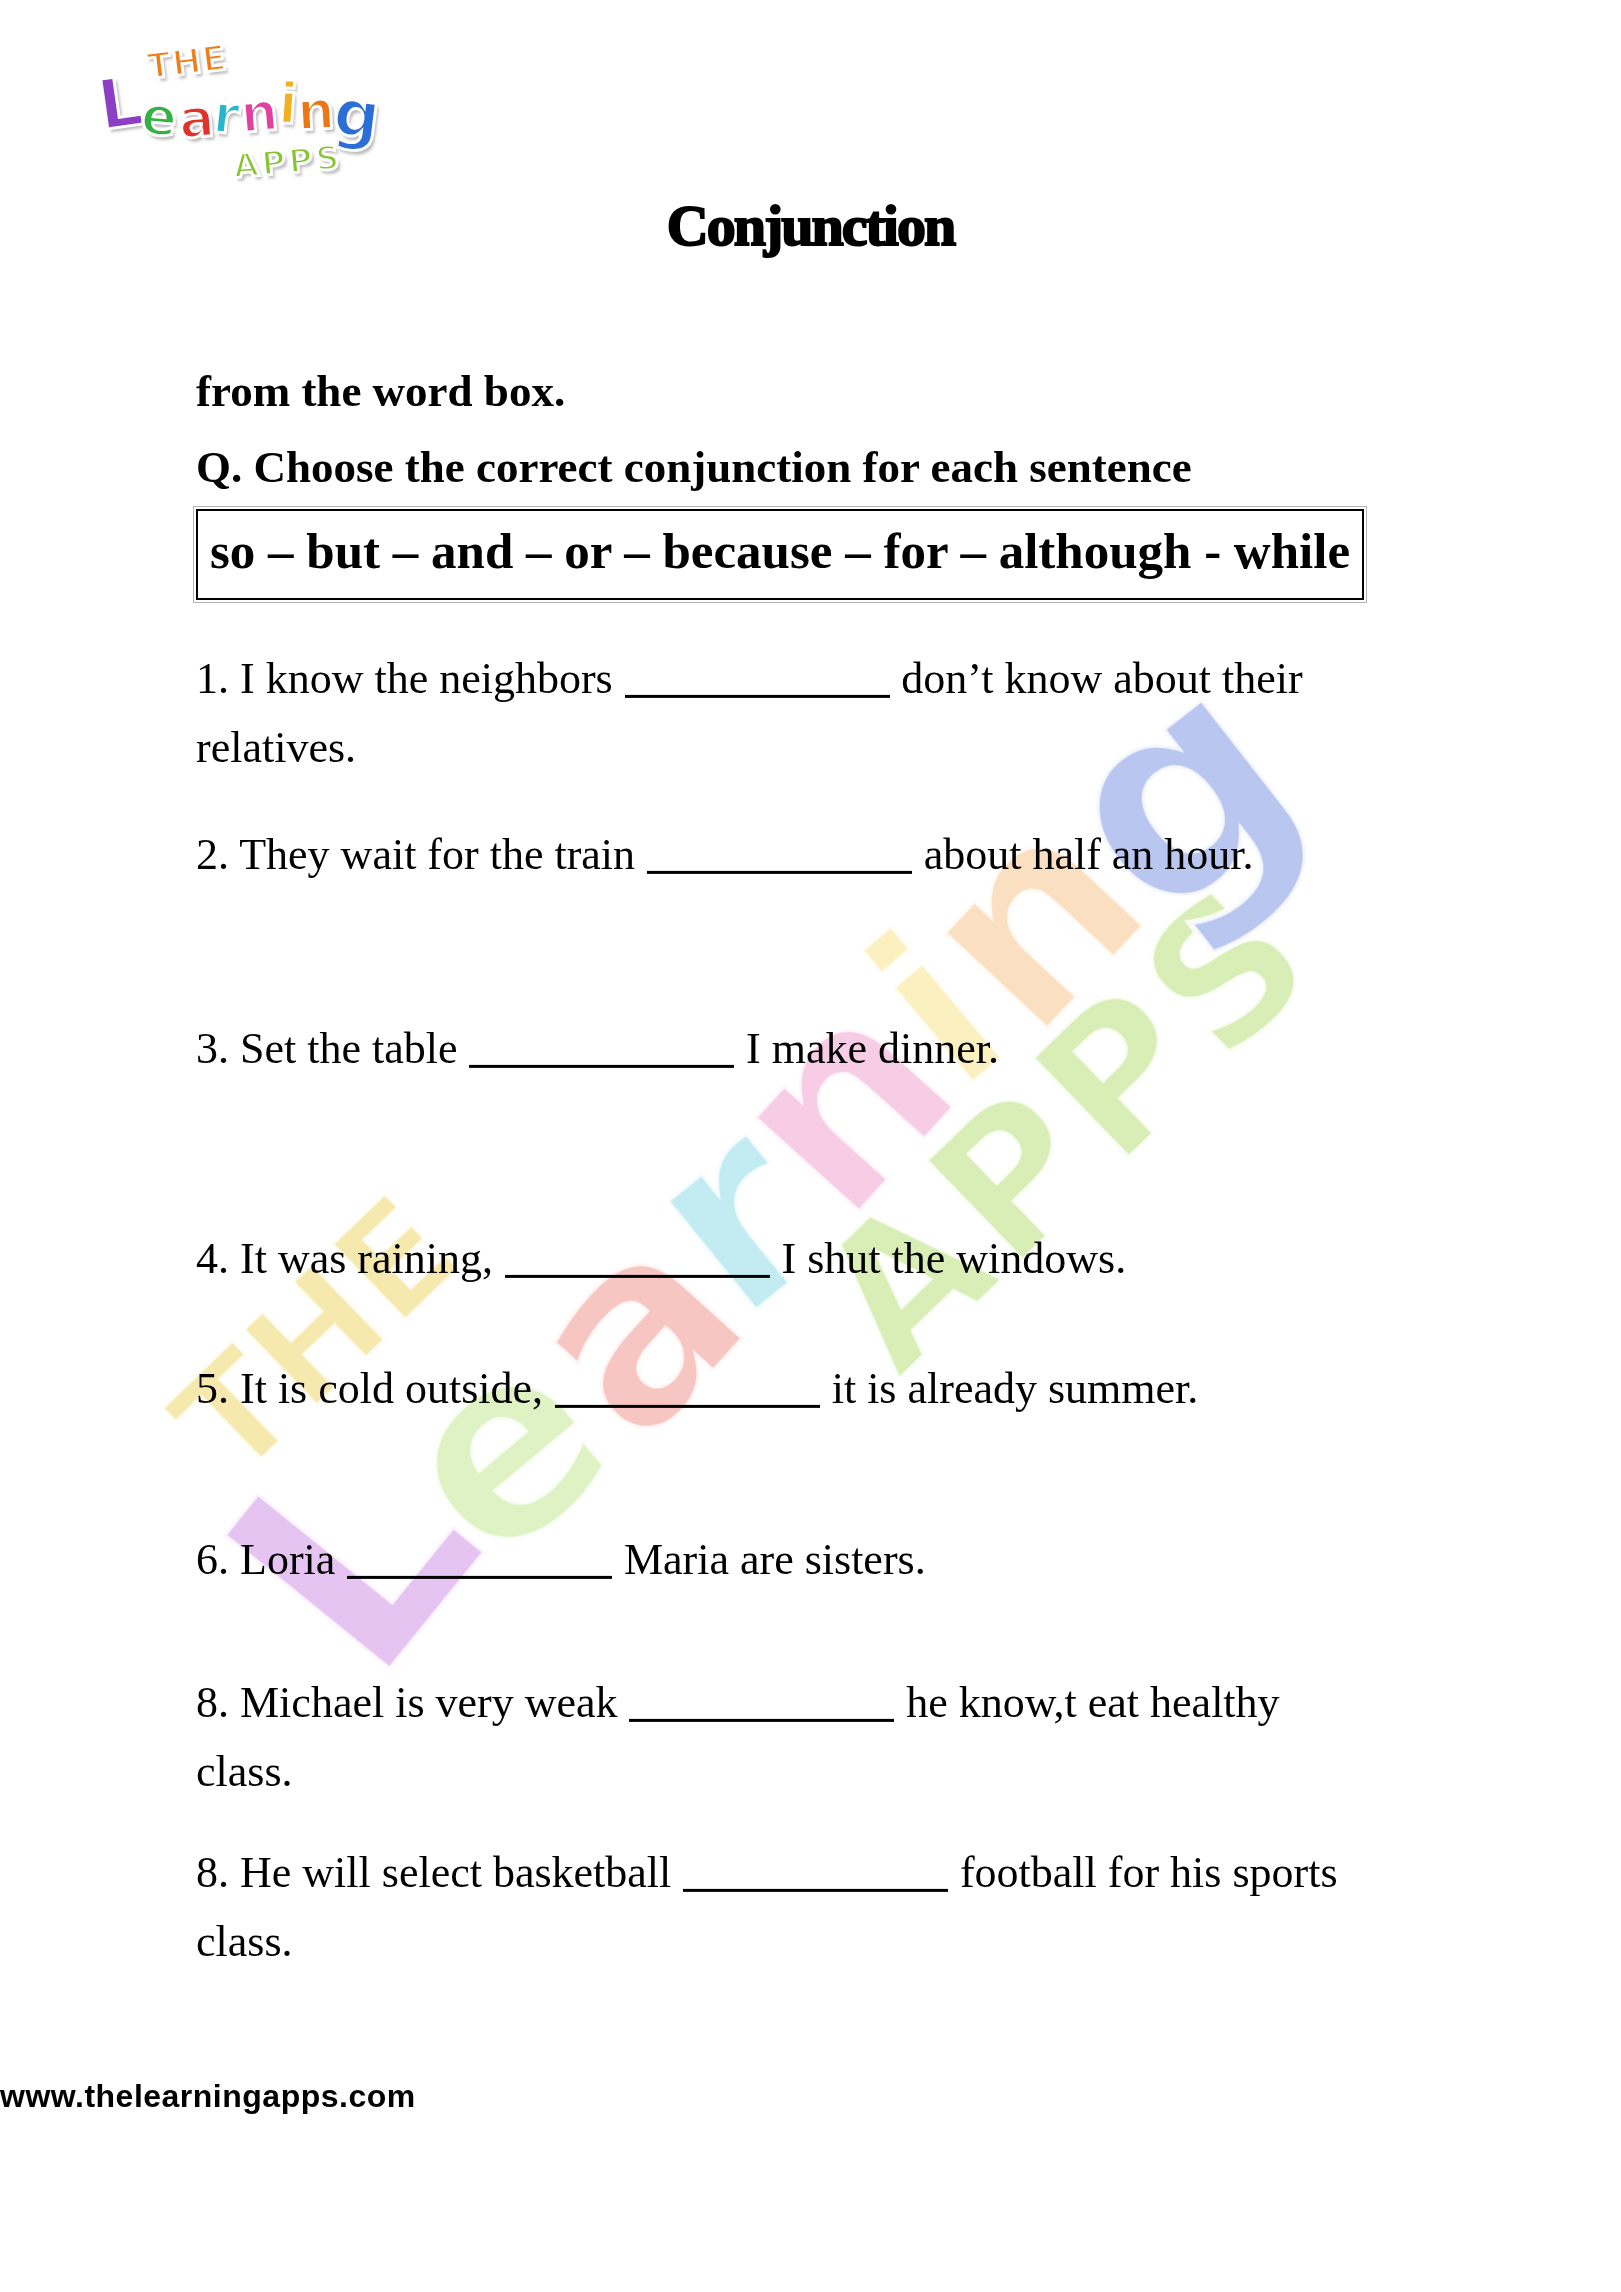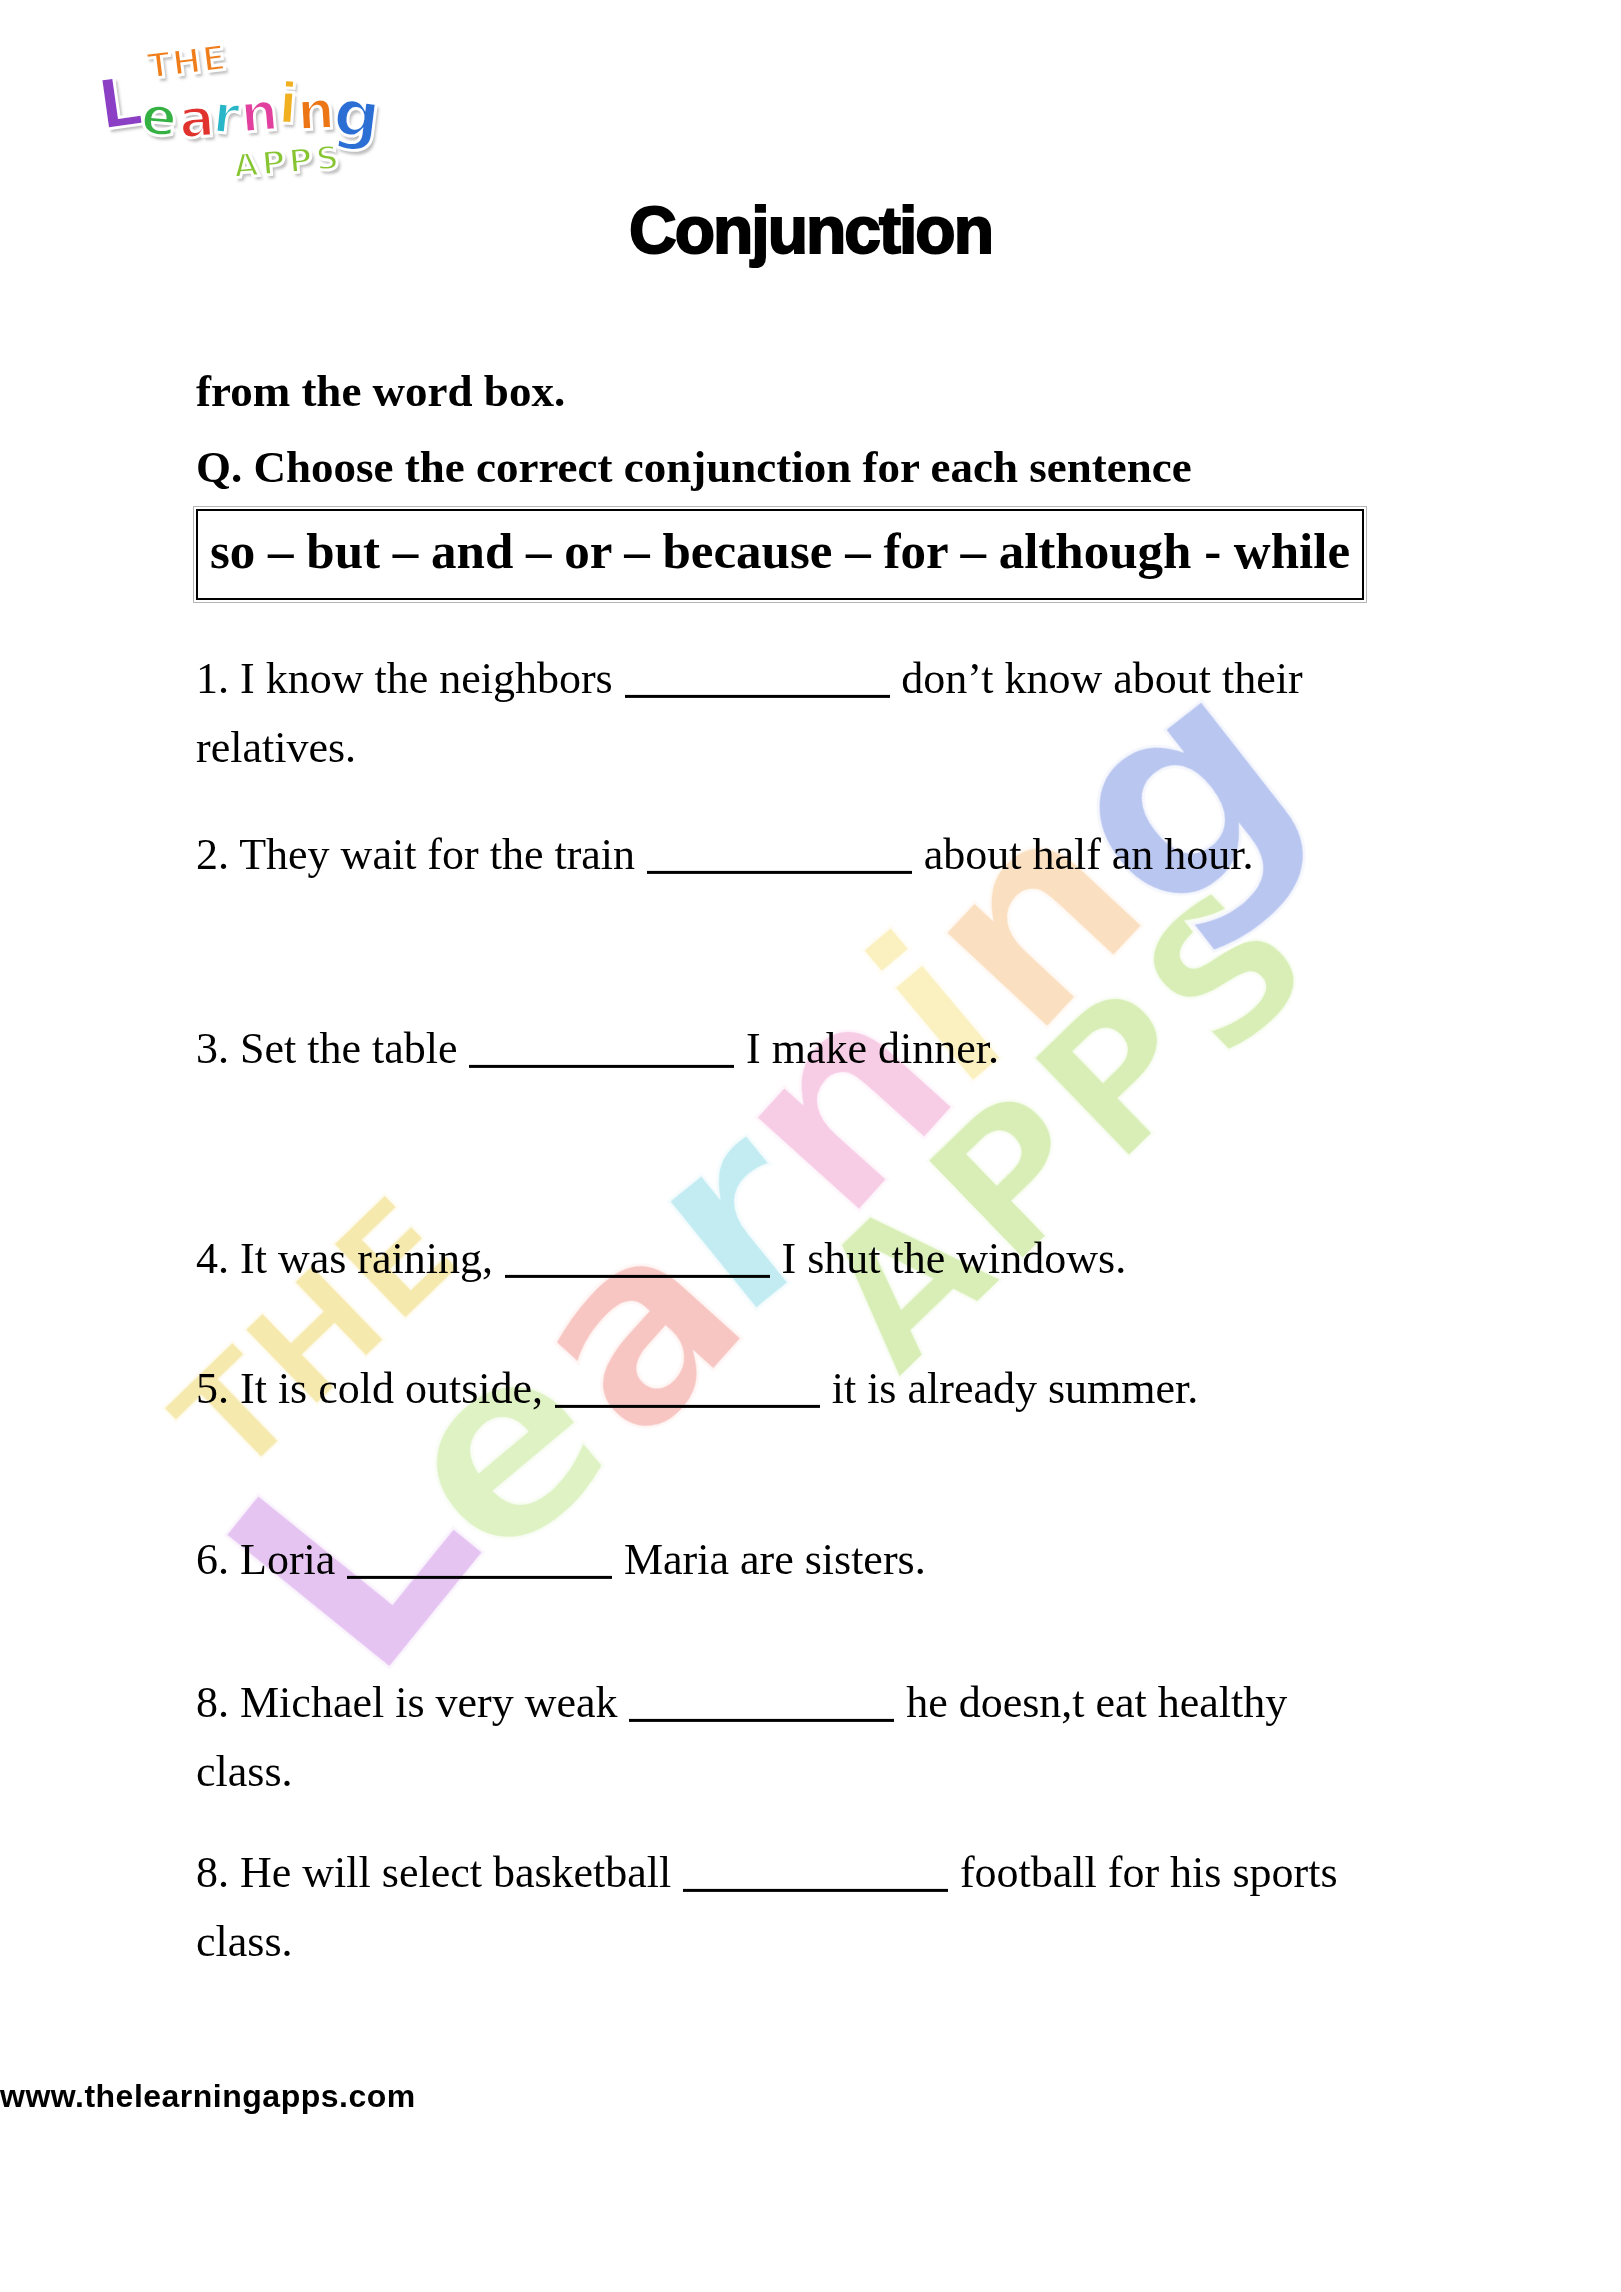--- a/index.html
+++ b/index.html
@@ -61,22 +61,22 @@
   .logo-learning span:nth-child(6){ font-size:57px; transform:rotate(4deg) translateY(-3.9px); }
   .logo-learning span:nth-child(7){ transform:rotate(-3deg) translateY(2px); }
   .logo-learning span:nth-child(8){ font-size:65px; transform:rotate(7deg) translateY(9.8px); }
   .logo-apps { position:absolute; left:135px; top:100px; font-size:33px;
                transform:rotate(-5deg); letter-spacing:2.9px; }
 
   
   .page-title {
     position:absolute; left:0; top:192px; width:100%;
     text-align:center; z-index:1;
-    font-family:Liberation Sans, sans-serif;
-    font-weight:bold; font-size:66px; letter-spacing:-2px;
+    font-family:Liberation Serif, serif;
+    font-weight:bold; font-size:58px; letter-spacing:-2px;
     -webkit-text-stroke:2px #000;
   }
 
   
   .question {
     position:absolute; left:196px; top:353px; width:1274px; z-index:1;
     font-weight:bold; font-size:45px; line-height:76px;
   }
 
   
@@ -164,21 +164,21 @@
   <div class="s-line1"><span>5. It is cold outside,</span><span class="blank"></span><span>it is already summer.</span></div>
 
 </div>
 
 <div class="sentence" style="top:1525px">
   <div class="s-line1"><span>6. Loria</span><span class="blank"></span><span>Maria are sisters.</span></div>
 
 </div>
 
 <div class="sentence" style="top:1668px">
-  <div class="s-line1"><span>8. Michael is very weak</span><span class="blank"></span><span>he doesn,t eat healthy</span></div>
+  <div class="s-line1"><span>8. Michael is very weak</span><span class="blank"></span><span>he know,t eat healthy</span></div>
   <div class="s-line2">class.</div>
 </div>
 
 <div class="sentence" style="top:1838px">
   <div class="s-line1"><span>8. He will select basketball</span><span class="blank"></span><span>football for his sports</span></div>
   <div class="s-line2">class.</div>
 </div>
 
 <div class="footer">www.thelearningapps.com</div>
 

